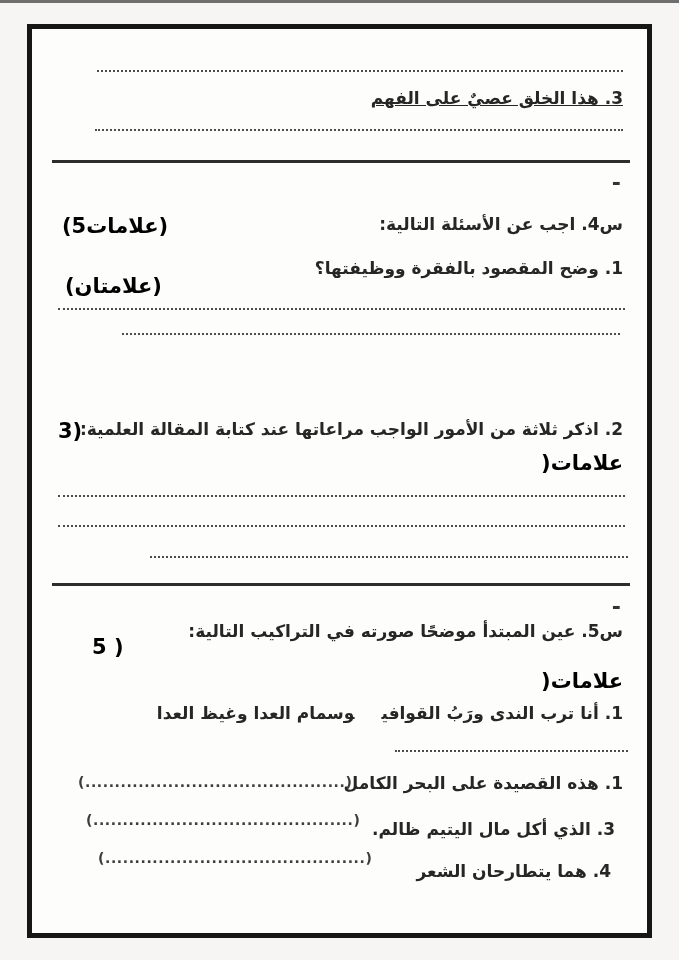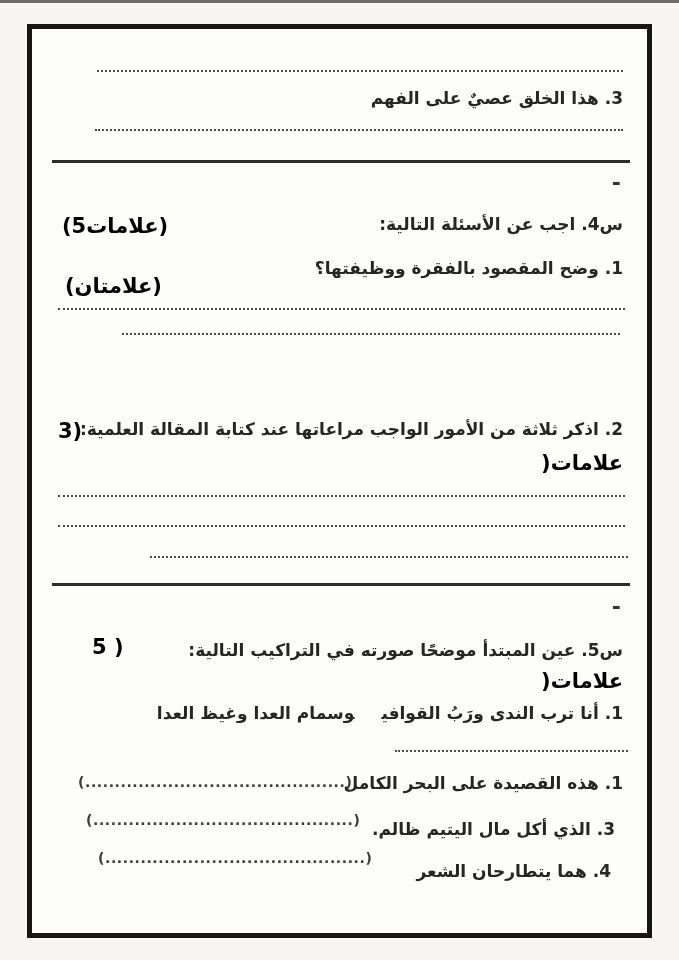--- a/index.html
+++ b/index.html
@@ -46,21 +46,21 @@
   .hemi-left{margin-right:27px;}
 </style>
 </head>
 <body>
 
 <div class="photo-top-line"></div>
 
 <div class="frame">
 
   <div class="dotted" style="top:41px;right:24px;width:526px;"></div>
-  <p class="t" style="top:56px;right:24px;margin:0;">3. هذا الخلق عصيٌ على الفهم</p>
+  <p class="t" style="top:56px;right:24px;margin:0;text-decoration:underline;">3. هذا الخلق عصيٌ على الفهم</p>
   <div class="dotted" style="top:100px;right:24px;width:528px;"></div>
 
   <div class="rule" style="top:131px;left:20px;right:17px;"></div>
   <div class="dash" style="top:147px;right:26px;">-</div>
 
   <p class="t" style="top:182px;right:24px;margin:0;">س4. اجب عن الأسئلة التالية:</p>
   <span class="marks" style="top:184px;left:30px;">(5علامات)</span>
 
   <p class="t" style="top:226px;right:24px;margin:0;">1. وضح المقصود بالفقرة ووظيفتها؟</p>
   <span class="marks" style="top:244px;left:33px;text-align:center;">(علامتان)</span>
@@ -72,21 +72,21 @@
   <span class="marks" style="top:389px;left:26px;">3)</span>
   <span class="marks" style="top:421px;right:24px;direction:ltr;">)علامات</span>
 
   <div class="dotted" style="top:466px;left:26px;right:22px;"></div>
   <div class="dotted" style="top:496px;left:26px;right:22px;"></div>
   <div class="dotted" style="top:527px;right:19px;width:478px;"></div>
 
   <div class="rule" style="top:554px;left:20px;right:17px;"></div>
   <div class="dash" style="top:571px;right:26px;">-</div>
 
-  <p class="t" style="top:608px;right:24px;margin:0;">س5. عين المبتدأ موضحًا صورته في التراكيب التالية:</p>
+  <p class="t" style="top:589px;right:24px;margin:0;">س5. عين المبتدأ موضحًا صورته في التراكيب التالية:</p>
   <span class="marks" style="top:605px;left:60px;">5 )</span>
   <span class="marks" style="top:639px;right:24px;direction:ltr;">)علامات</span>
 
   <p class="t" style="top:671px;right:24px;margin:0;"><span>1. أنا ترب الندى ورَبُ القوافي</span><span class="hemi-left">وسمام العدا وغيظ العدا</span></p>
 
   <div class="dotted" style="top:721px;right:19px;width:233px;"></div>
 
   <p class="t" style="top:741px;right:24px;margin:0;">1. هذه القصيدة على البحر الكامل</p>
   <span class="blank" style="top:745px;left:46px;">(............................................)</span>
 

